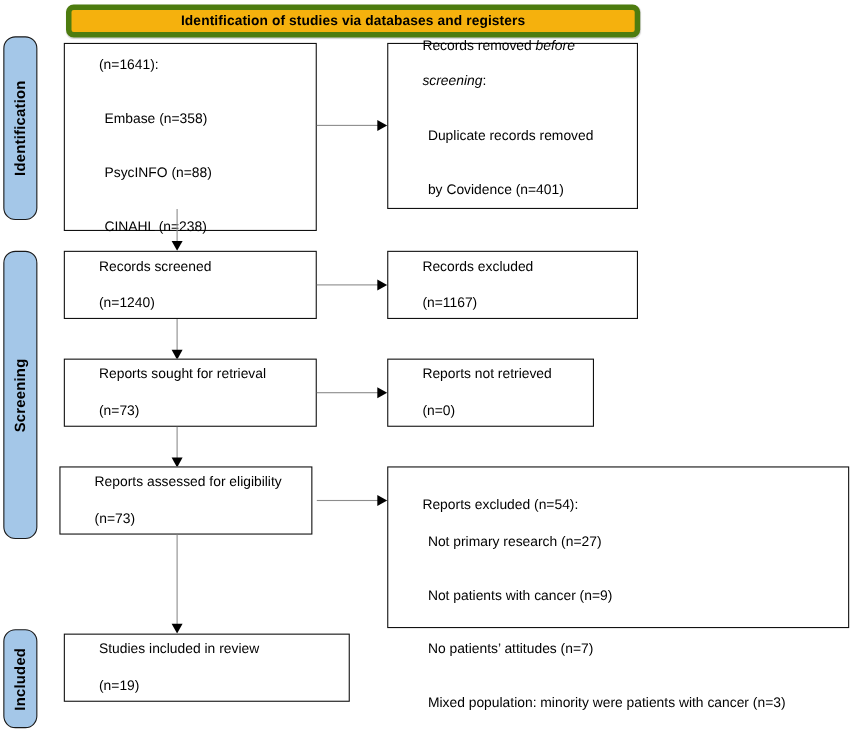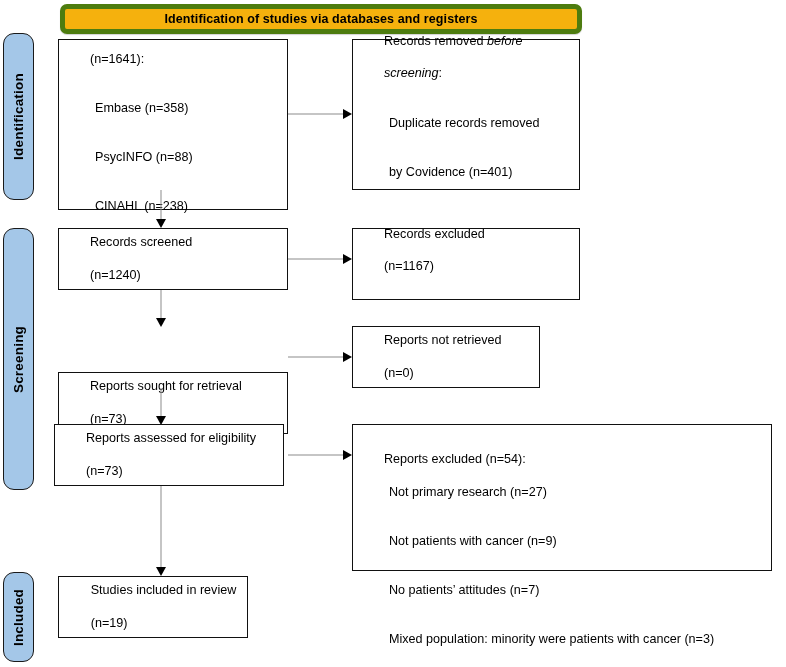--- a/index.html
+++ b/index.html
@@ -171,38 +171,38 @@
     <div class="head"></div>
   </div>
 
   <div class="flow-box" style="left:58px; top:228px; width:230px; height:62px;">
     <div class="box-text">
       <span>Records screened</span><br>
       <span>(n=1240)</span>
     </div>
   </div>
 
-  <div class="flow-box" style="left:352px; top:228px; width:228px; height:72px;align-items:flex-end;">
+  <div class="flow-box" style="left:352px; top:228px; width:228px; height:62px;">
     <div class="box-text">
       <span>Records excluded</span><br>
       <span>(n=1167)</span>
     </div>
   </div>
 
   <div class="arrow-h" style="left:288px; top:253px; width:64px; height:12px;">
     <div class="shaft" style="width:56px;"></div>
     <div class="head"></div>
   </div>
 
   <div class="arrow-v" style="left:155px; top:290px; width:12px; height:37px;">
     <div class="shaft" style="height:29px;"></div>
     <div class="head"></div>
   </div>
 
-  <div class="flow-box" style="left:58px; top:326px; width:230px; height:62px;margin-top:46px;">
+  <div class="flow-box" style="left:58px; top:326px; width:230px; height:62px;">
     <div class="box-text">
       <span>Reports sought for retrieval</span><br>
       <span>(n=73)</span>
     </div>
   </div>
 
   <div class="flow-box" style="left:352px; top:326px; width:188px; height:62px;">
     <div class="box-text">
       <span>Reports not retrieved</span><br>
       <span>(n=0)</span>
@@ -243,20 +243,20 @@
   <div class="arrow-h" style="left:288px; top:449px; width:64px; height:12px;">
     <div class="shaft" style="width:56px;"></div>
     <div class="head"></div>
   </div>
 
   <div class="arrow-v" style="left:155px; top:486px; width:12px; height:90px;">
     <div class="shaft" style="height:82px;"></div>
     <div class="head"></div>
   </div>
 
-  <div class="flow-box" style="left:58px; top:576px; width:190px; height:62px;justify-content:center;">
+  <div class="flow-box" style="left:58px; top:576px; width:260px; height:62px;">
     <div class="box-text">
       <span>Studies included in review</span><br>
       <span>(n=19)</span>
     </div>
   </div>
 
 </div>
 
 </body></html>

